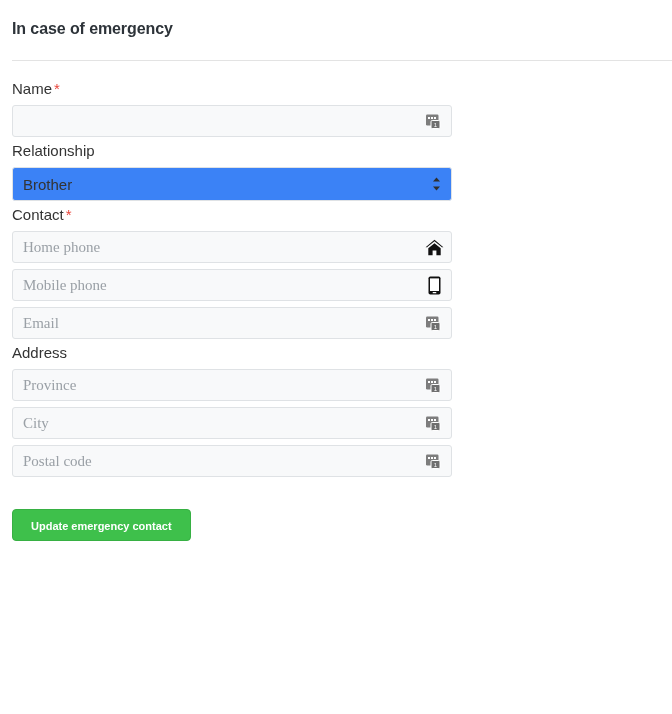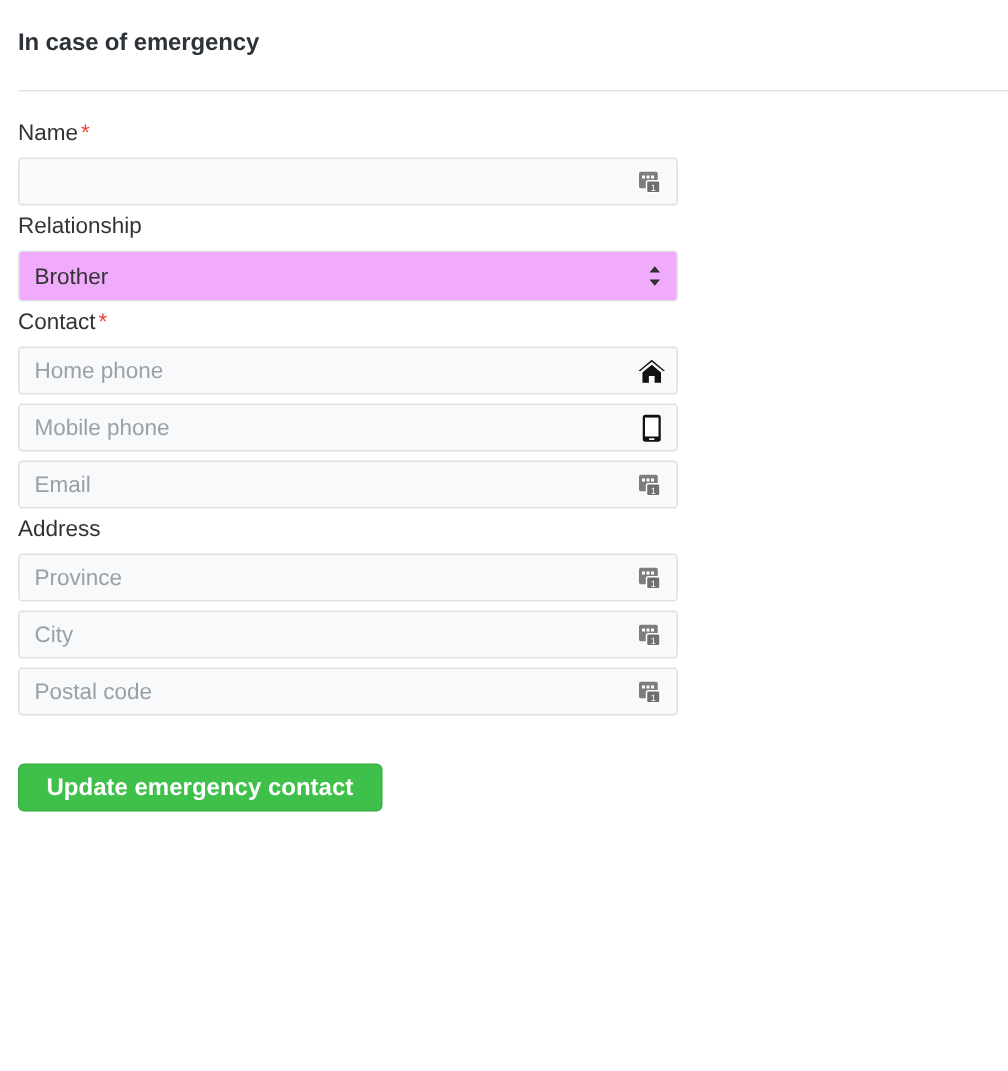--- a/index.html
+++ b/index.html
@@ -75,21 +75,21 @@
   }
 
   .text-input {
     width: 440px;
     height: 32px;
     box-sizing: border-box;
     background: #f8f9fa;
     border: 1px solid #dfe2e5;
     border-radius: 3px;
     padding: 0 34px 0 10px;
-    font-family: Liberation Sans, sans-serif;
+    font-family: Liberation Serif, serif;
     font-size: 15px;
     color: #333333;
     outline: none;
   }
   .text-input::placeholder {
     color: #9aa0a6;
     opacity: 1;
   }
 
   
@@ -110,21 +110,21 @@
   
   .select-wrap {
     position: relative;
     width: 440px;
     height: 34px;
   }
   .styled-select {
     width: 440px;
     height: 34px;
     box-sizing: border-box;
-    background: #f0abfc;
+    background: #3b82f6;
     border: 1px solid #dfe2e5;
     border-radius: 3px;
     padding: 0 30px 0 10px;
     font-family: "Liberation Sans", sans-serif;
     font-size: 15px;
     color: #333333;
     -webkit-appearance: none;
     -moz-appearance: none;
     appearance: none;
     outline: none;
@@ -144,21 +144,21 @@
     display: inline-block;
     margin-left: 12px;
     padding: 0 18px;
     height: 32px;
     line-height: 32px;
     background: #3ec04b;
     border: 1px solid #37b043;
     border-radius: 4px;
     color: #ffffff;
     font-family: "Liberation Sans", sans-serif;
-    font-size: 16px;
+    font-size: 11px;
     font-weight: bold;
     cursor: pointer;
     box-sizing: border-box;
   }
 
   
   .gap-label-top   { margin-top: 18px; }
   .gap-group       { margin-top: 4px; }
   .stack-input     { margin-top: 6px; }
   .btn-row         { margin-top: 32px; }

